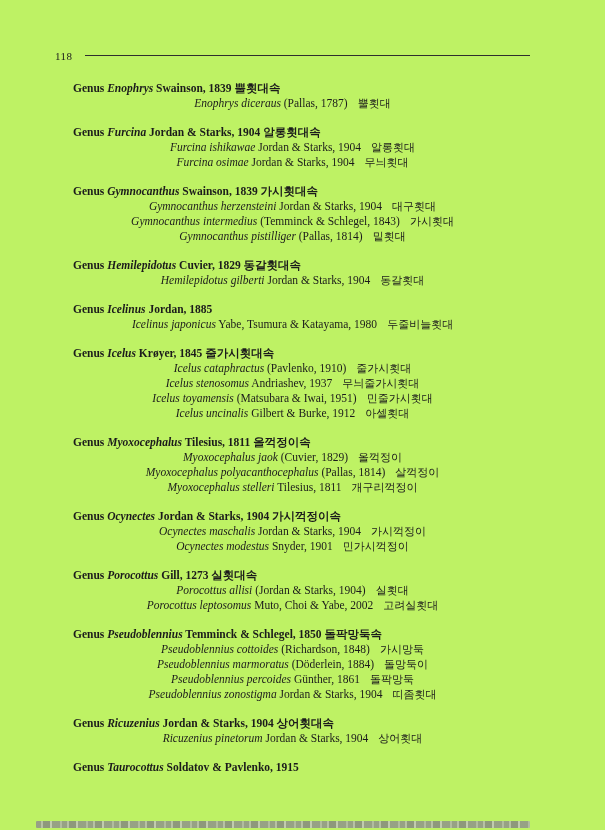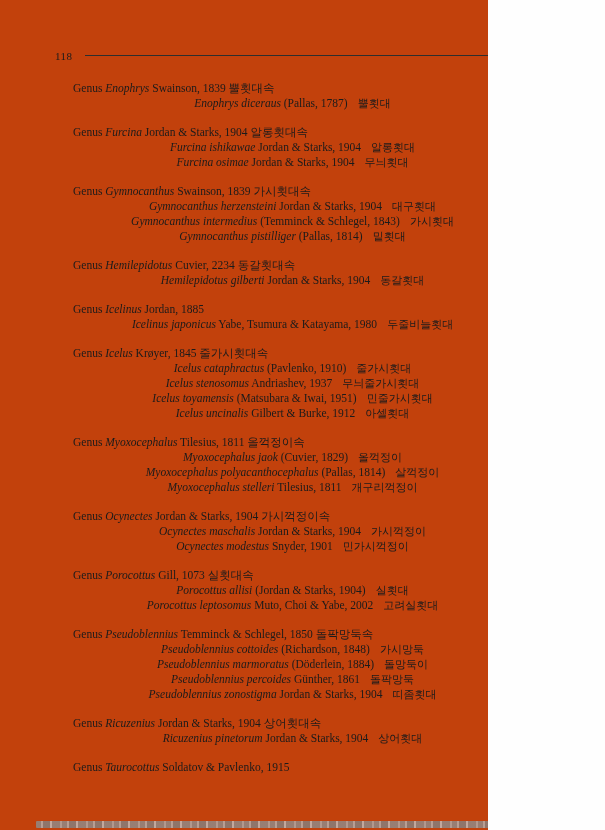--- a/index.html
+++ b/index.html
@@ -4,23 +4,23 @@
 <style>
   html, body { margin: 0; padding: 0; }
   body {
     width: 605px; height: 830px;
     background: #fefefe;
     font-family: "Liberation Serif", "DejaVu Serif", serif;
     color: #1b1b1b;
   }
   .page {
     position: relative;
-    width: 488px; height: 830px;
+    width: 605px; height: 830px;
     overflow: hidden;
-    background: #c2410c;
+    background: #bef264;
   }
   .content {
     position: absolute;
     left: 55px; top: 48px;
     width: 475px;
   }
   .pagehead {
     display: flex;
     align-items: center;
     height: 15px;
@@ -31,21 +31,21 @@
   }
   .rule {
     flex: 1;
     margin-left: 12px;
     height: 0;
     border-top: 1.5px solid #2e2e2e;
   }
   .section { margin-top: 14px; }
   .section.first { margin-top: 18px; }
   .genus-heading {
-    font-weight: normal;
+    font-weight: bold;
     font-size: 11.5px;
     line-height: 15px;
     padding-left: 18px;
     white-space: nowrap;
   }
   .g-name { font-style: italic; }
   .species-row {
     display: flex;
     justify-content: center;
     align-items: baseline;
@@ -119,21 +119,21 @@
         <span class="sp-kor">가시횟대</span>
       </div>
       <div class="species-row">
         <span class="sp-left"><span class="sp-name">Gymnocanthus pistilliger</span> <span>(Pallas, 1814)</span></span>
         <span class="sp-kor">밑횟대</span>
       </div>
     </div>
 
     <div class="section">
       <div class="genus-heading">
-        <span>Genus</span> <span class="g-name">Hemilepidotus</span> <span>Cuvier, 2234</span> <span class="g-kor">동갈횟대속</span>
+        <span>Genus</span> <span class="g-name">Hemilepidotus</span> <span>Cuvier, 1829</span> <span class="g-kor">동갈횟대속</span>
       </div>
       <div class="species-row">
         <span class="sp-left"><span class="sp-name">Hemilepidotus gilberti</span> <span>Jordan &amp; Starks, 1904</span></span>
         <span class="sp-kor">동갈횟대</span>
       </div>
     </div>
 
     <div class="section">
       <div class="genus-heading">
         <span>Genus</span> <span class="g-name">Icelinus</span> <span>Jordan, 1885</span><span class="g-kor"></span>
@@ -193,21 +193,21 @@
         <span class="sp-kor">가시꺽정이</span>
       </div>
       <div class="species-row">
         <span class="sp-left"><span class="sp-name">Ocynectes modestus</span> <span>Snyder, 1901</span></span>
         <span class="sp-kor">민가시꺽정이</span>
       </div>
     </div>
 
     <div class="section">
       <div class="genus-heading">
-        <span>Genus</span> <span class="g-name">Porocottus</span> <span>Gill, 1073</span> <span class="g-kor">실횟대속</span>
+        <span>Genus</span> <span class="g-name">Porocottus</span> <span>Gill, 1273</span> <span class="g-kor">실횟대속</span>
       </div>
       <div class="species-row">
         <span class="sp-left"><span class="sp-name">Porocottus allisi</span> <span>(Jordan &amp; Starks, 1904)</span></span>
         <span class="sp-kor">실횟대</span>
       </div>
       <div class="species-row">
         <span class="sp-left"><span class="sp-name">Porocottus leptosomus</span> <span>Muto, Choi &amp; Yabe, 2002</span></span>
         <span class="sp-kor">고려실횟대</span>
       </div>
     </div>

